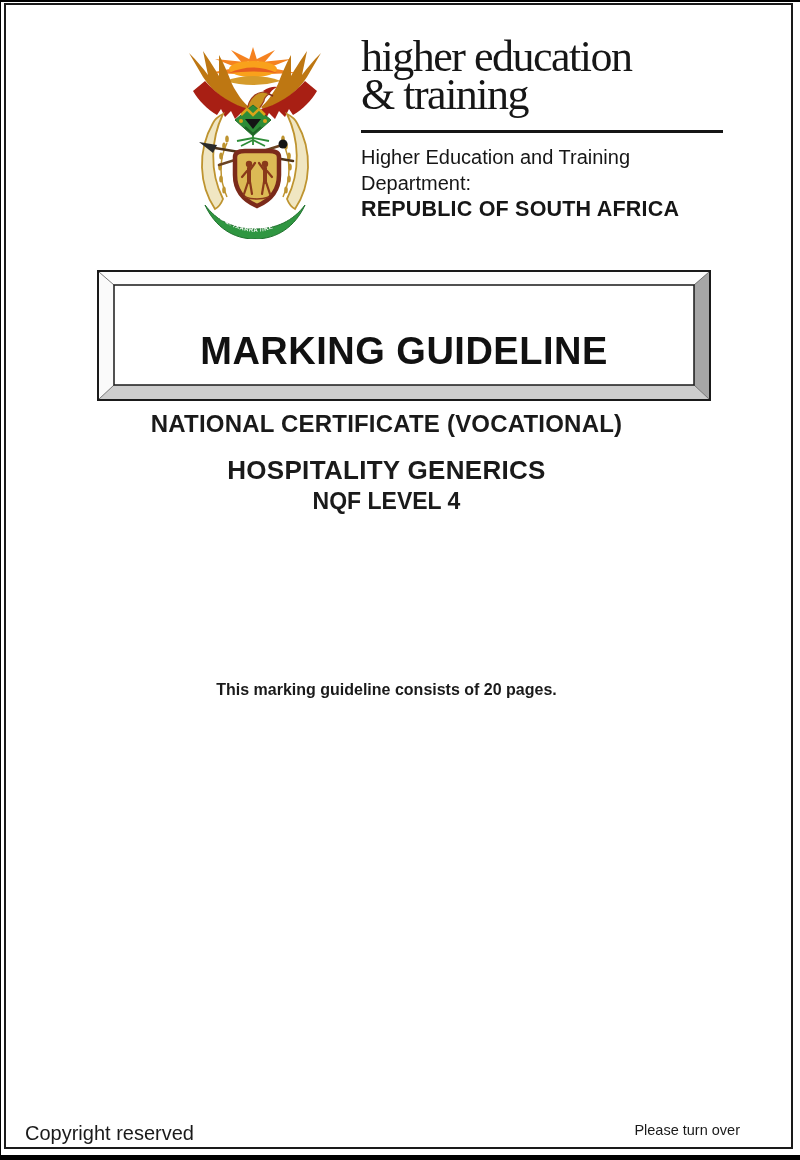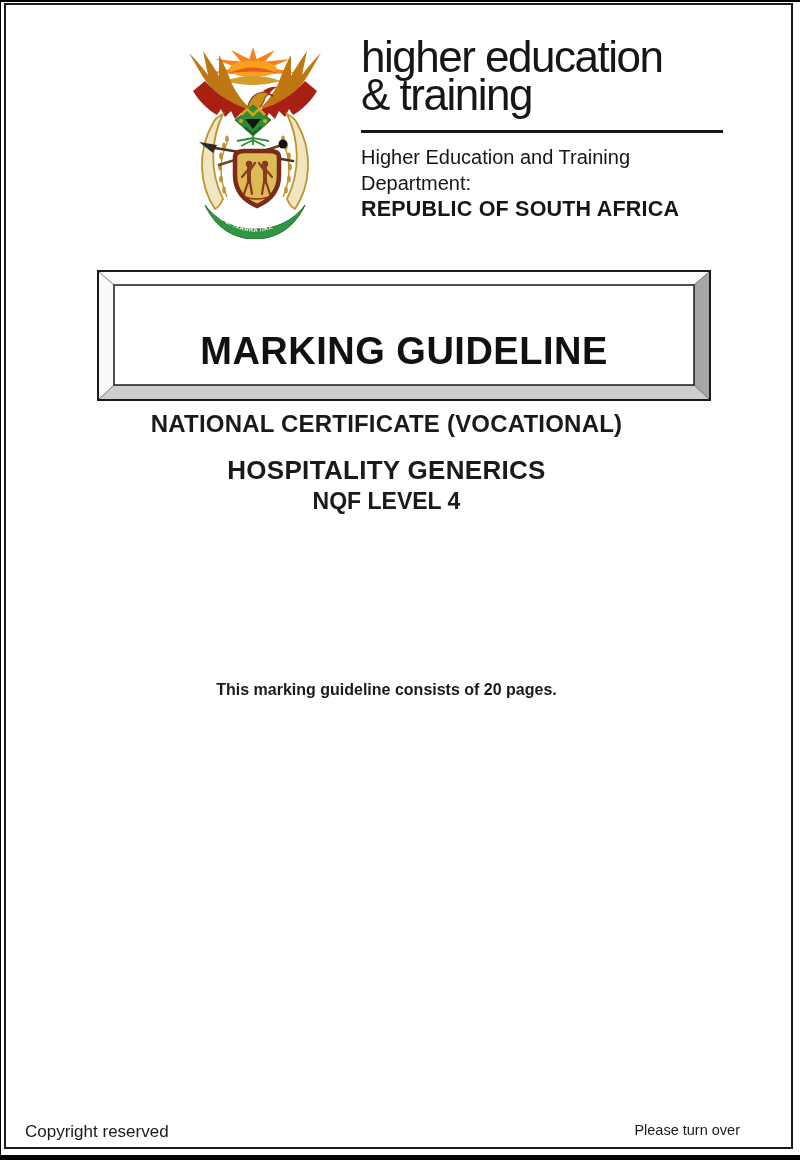--- a/index.html
+++ b/index.html
@@ -6,21 +6,21 @@
   body{
     width:800px;height:1160px;position:relative;background:#000;
     font-family:"Liberation Sans","DejaVu Sans",sans-serif;color:#1a1a1a;
     overflow:hidden;
   }
   .page{position:absolute;top:2px;left:1px;right:0;bottom:5px;background:#fff;}
   .doc-border{position:absolute;top:1px;left:3px;right:7px;bottom:6px;border:2px solid #1a1a1a;pointer-events:none;}
 
   
   .emblem{position:absolute;left:174px;top:45px;width:160px;height:192px;}
-  .logotype{position:absolute;left:360px;top:36px;line-height:37px;font-size:44px;letter-spacing:-1.5px;color:#161616;}
+  .logotype{position:absolute;left:360px;top:36px;line-height:37px;font-size:44px;letter-spacing:-1.5px;color:#161616;font-family:Liberation Serif, serif;}
   .logotype .lt2{margin-top:1px;}
   .header-rule{position:absolute;left:360px;top:128px;width:362px;height:3px;background:#161616;}
   .dept-block{position:absolute;left:360px;top:142px;font-size:20px;line-height:26px;color:#161616;}
   .dept-country{font-weight:bold;font-size:21.5px;letter-spacing:0.2px;}
 
   
   .mg-box{position:absolute;left:96px;top:268px;width:614px;height:163px;}
   .mg-box svg{position:absolute;inset:0;}
   .mg-title{
     position:absolute;left:17px;top:15px;right:17px;bottom:16px;
@@ -30,21 +30,21 @@
 
   
   .centerband{position:absolute;left:0;right:28px;text-align:center;}
   .t-cert{top:408px;font-size:24px;font-weight:bold;letter-spacing:0.2px;}
   .t-subject{top:453px;font-size:26px;font-weight:bold;letter-spacing:0.3px;}
   .t-level{top:486px;font-size:23px;font-weight:bold;}
   .t-date{top:553px;font-size:22px;font-weight:bold;}
   .t-note{top:679px;font-size:16px;font-weight:bold;}
 
   
-  .footer-left{position:absolute;left:24px;top:1120px;font-size:17px;text-align:right;}
+  .footer-left{position:absolute;left:24px;top:1120px;font-size:20px;text-align:right;}
   .footer-right{position:absolute;right:60px;top:1120px;font-size:14.5px;}
 </style>
 </head>
 <body>
 
 <div class="page">
   <div class="doc-border"></div>
 
   <svg class="emblem" viewBox="0 0 160 192" aria-hidden="true">
 

